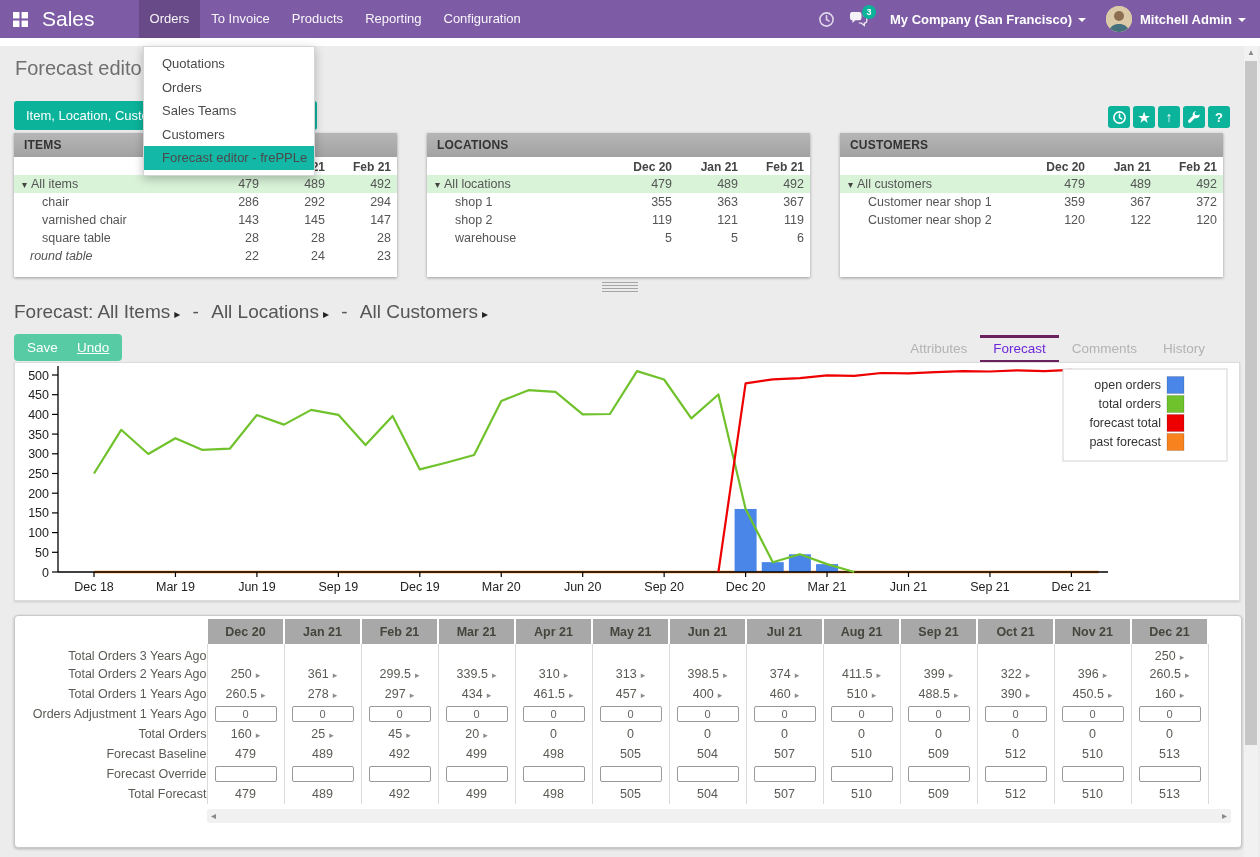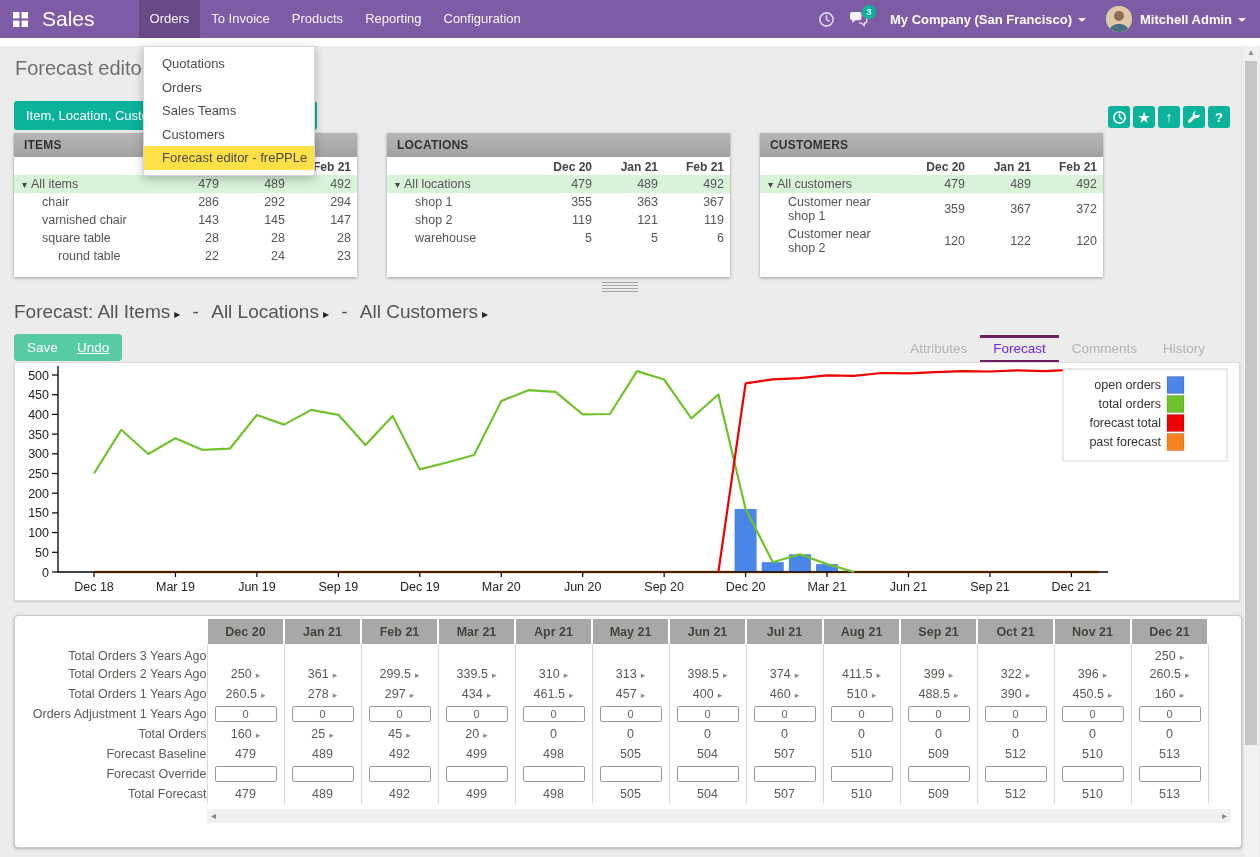--- a/index.html
+++ b/index.html
@@ -27,31 +27,31 @@
     border-right:4px solid transparent; border-top:4px solid #fff; margin-left:6px; vertical-align:middle; }
   #company-menu { margin-right:20px; }
   #avatar { width:26px; height:26px; border-radius:50%; overflow:hidden; margin-right:8px; cursor:pointer;
     background:#dcc9a8; flex:0 0 auto; }
   
   #white-strip { position:absolute; top:38px; left:0; width:1260px; height:8px; background:#fff; }
   
   #orders-dropdown { position:absolute; left:143px; top:46px; width:172px; background:#fff;
     border:1px solid #d5d5d5; box-shadow:0 3px 9px rgba(0,0,0,.25); padding:5px 0; z-index:60; }
   .dd-item { font-size:13px; color:#4a4a4a; padding:0 18px; line-height:23.5px; white-space:nowrap; cursor:pointer; }
-  .dd-item.highlight { background:#fde047; }
+  .dd-item.highlight { background:#14b8a6; }
   
   #page-title { position:absolute; left:15px; top:57px; font-size:20px; color:#6f6f6f; }
   #filter-btn { position:absolute; left:14px; top:101px; width:303px; height:29px; background:#0bb39b;
     color:#fff; font-size:13px; border:none; border-radius:3px; text-align:left; padding:0 12px;
     overflow:hidden; white-space:nowrap; cursor:pointer; font-family:inherit; }
   #icon-buttons { position:absolute; top:106px; left:1108px; display:flex; gap:3px; }
   .icon-btn { width:22px; height:22px; background:#0bb39b; border:none; border-radius:3px; color:#fff;
     display:flex; align-items:center; justify-content:center; font-size:12px; font-weight:bold; cursor:pointer; }
   
-  #panels { position:absolute; left:14px; top:133px; width:1089px; display:flex; gap:30px; }
+  #panels { position:absolute; left:14px; top:133px; width:1209px; display:flex; gap:30px; }
   .panel { flex:1; background:#fff; height:144px; box-shadow:0 1px 3px rgba(0,0,0,.35); overflow:hidden; }
   .panel-header { height:24px; background:linear-gradient(#b6b6b6,#a2a2a2); color:#333; font-weight:bold;
     font-size:12px; line-height:24px; padding-left:10px; letter-spacing:.2px; }
   .panel table { width:100%; border-collapse:collapse; font-size:12.5px; color:#555; }
   .panel th { font-size:12px; color:#444; text-align:right; padding:3px 6px 1px; font-weight:bold; width:66px; }
   .panel th.lblh { width:auto; }
   .panel td.num { text-align:right; padding:2px 6px; }
   .panel td.lbl { padding:2px 4px; }
   .panel tr.sel { background:#d8f3d8; }
   .tree-caret { font-size:10px; color:#444; margin-right:4px; }
@@ -221,21 +221,21 @@
             <td class="num">145</td>
             <td class="num">147</td>
           </tr>
           <tr>
             <td class="lbl" style="padding-left: 28px;"><span>square table</span></td>
             <td class="num">28</td>
             <td class="num">28</td>
             <td class="num">28</td>
           </tr>
           <tr>
-            <td class="lbl" style="padding-left: 44px;"><span>round table</span></td>
+            <td class="lbl" style="padding-left: 16px; font-style: italic;"><span>round table</span></td>
             <td class="num">22</td>
             <td class="num">24</td>
             <td class="num">23</td>
           </tr>
         </tbody>
       </table>
     </section>
     <section class="panel">
       <div class="panel-header">LOCATIONS</div>
       <table>

